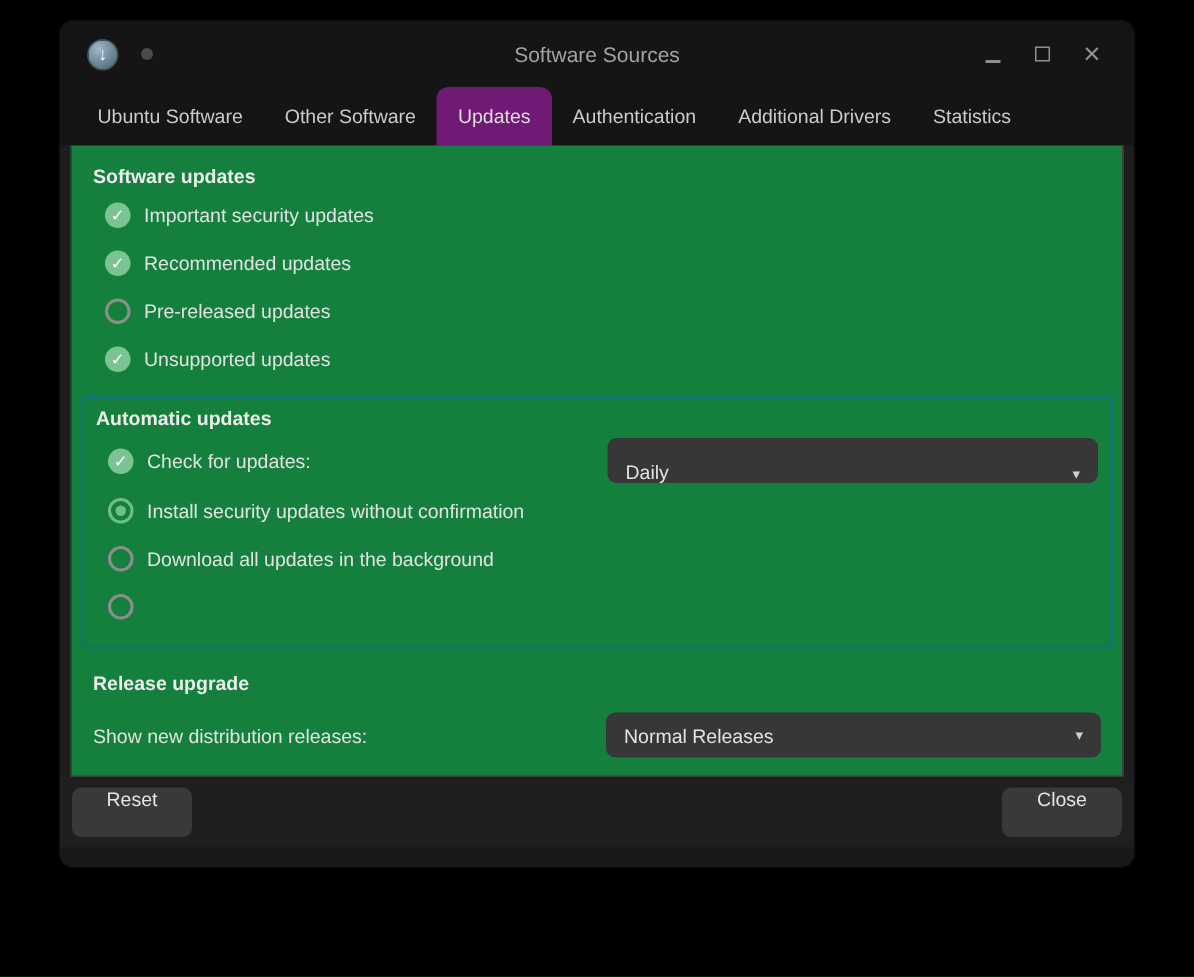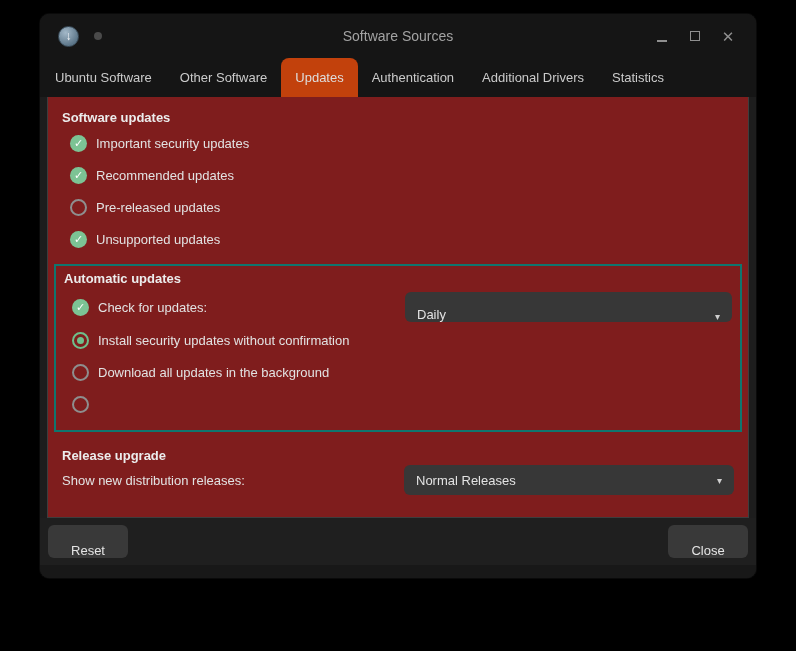--- a/index.html
+++ b/index.html
@@ -23,26 +23,26 @@
   .win-controls { margin-left:auto; display:flex; align-items:center; gap:17px;
                   margin-right:20px; }
   .wc { width:16px; height:18px; display:flex; align-items:center; justify-content:center;
         color:#8f8f8f; }
   .wc-min-bar { width:10px; height:2px; background:#8f8f8f; margin-top:9px; }
   .wc-max-box { width:10px; height:10px; border:1.5px solid #8f8f8f; }
   .wc-close-glyph { font-size:15px; line-height:1; }
 
   
   .tabstrip { height:39px; background:#151515; display:flex; align-items:stretch;
-              padding-left:1px; flex:0 0 auto; }
+              padding-left:11px; flex:0 0 auto; }
   .tab { display:flex; align-items:center; padding:0 14px; color:#cbcbcb; font-size:13px; }
-  .tab.active { background:#c2410c; border-radius:8px 8px 0 0; color:#dedede; }
-
-  
-  .content { margin:0 7px; background:#7f1d1d; border:1px solid #3d3d3d; border-top:none;
+  .tab.active { background:#701a75; border-radius:8px 8px 0 0; color:#dedede; }
+
+  
+  .content { margin:0 7px; background:#15803d; border:1px solid #3d3d3d; border-top:none;
              height:421px; flex:0 0 auto; padding:0 6px; color:#e2e2e2; }
   .heading { font-weight:bold; color:#ececec; font-size:13px; line-height:18px; }
 
   .section-su { padding:12px 8px 0; }
   .row { display:flex; align-items:center; height:32px; margin-left:8px; gap:9px;
          font-size:13px; color:#e2e2e2; }
 
   .cb { width:17px; height:17px; border-radius:50%; flex:0 0 auto; }
   .cb.checked { background:#7cc394; color:#ffffff; display:flex; align-items:center;
                 justify-content:center; font-size:11px; font-weight:bold; }
@@ -56,28 +56,28 @@
 
   .red-box { border:2px solid #0f766e; margin-top:9px; padding:4px 8px 10px; }
   .check-row { display:flex; align-items:center; height:34px; margin-left:8px; gap:9px;
                font-size:13px; margin-top:2px; }
   .dropdown { height:30px; background:#373737; border-radius:6px; display:flex;
               align-items:center; padding:0 12px; color:#e3e3e3; font-size:13px; }
   .dd-check { width:327px; margin-left:auto;align-items:flex-end; }
   .dd-arrow { margin-left:auto; font-size:10px; color:#cfcfcf; }
 
   .section-ru { padding:15px 8px 0; }
-  .ru-row { display:flex; align-items:center; height:30px; font-size:13px; }
+  .ru-row { display:flex; align-items:center; height:30px; margin-top:10px; font-size:13px; }
   .dd-release { width:330px; margin-left:auto;gap:24px; }
 
   
   .action-area { background:#1f1f1f; flex:1 1 auto; display:flex; align-items:center;
                  padding:0 8px; }
   .btn { height:33px; min-width:80px; background:#393939; border-radius:6px;
-         color:#e4e4e4; font-size:13px; display:flex; align-items:flex-end;
+         color:#e4e4e4; font-size:13px; display:flex; align-items:flex-start;
          justify-content:center; padding:0 16px; }
   .btn-close { margin-left:auto; }
   .bottom-strip { height:13px; background:#181818; flex:0 0 auto; }
 </style>
 </head>
 <body>
 
 <div class="window">
 
   <div class="titlebar">

